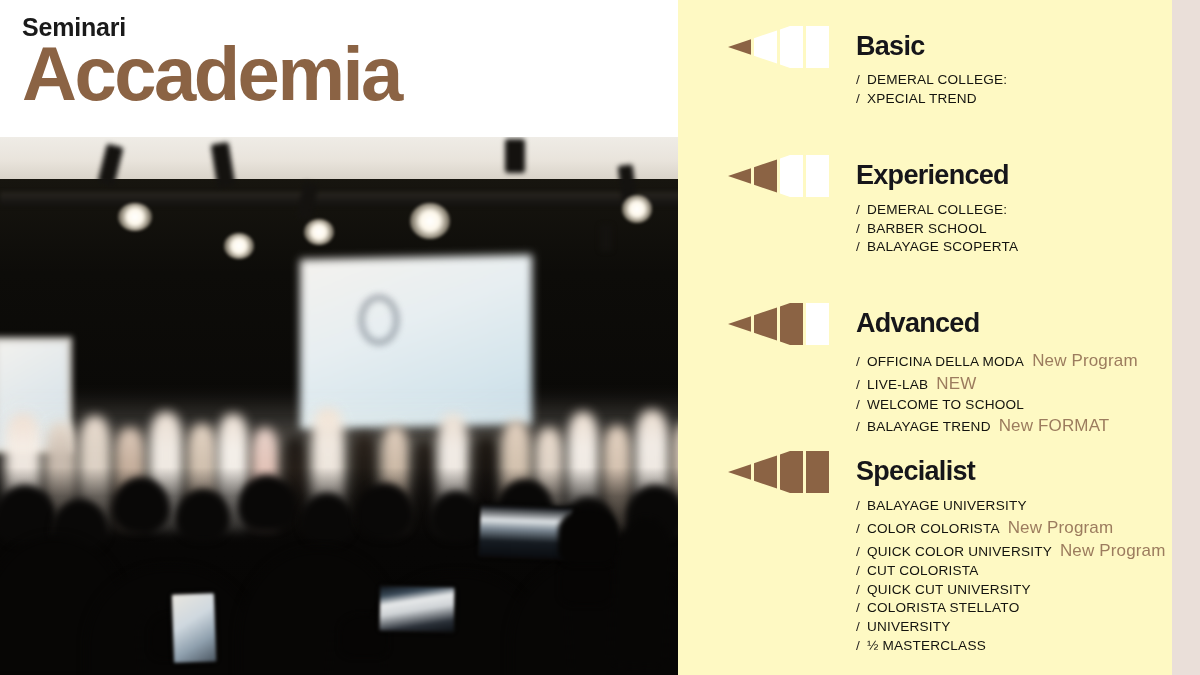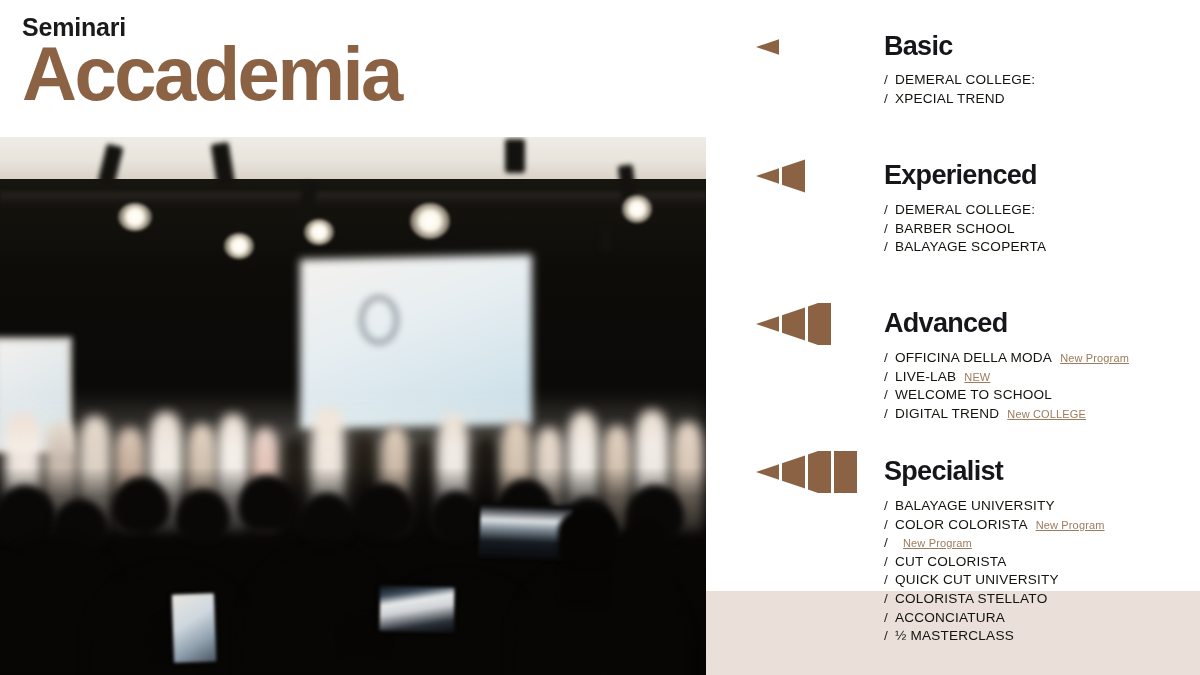--- a/index.html
+++ b/index.html
@@ -135,43 +135,43 @@
   }
   .scr-a { background:linear-gradient(150deg,#e9e6e0 0%,#cfd8df 40%,#8fa0ae 70%,#4a5560 100%); }
   .scr-b { background:linear-gradient(170deg,#10161d 0%,#3a4a58 18%,#e7e9ea 34%,#cfd3d6 52%,#2a3038 80%,#0d1116 100%); }
   .scr-c { background:linear-gradient(180deg,#0a0d11 0%,#dfe3e6 28%,#7d8a95 45%,#161c22 70%,#0a0d11 100%); }
   .hand {
     background:#060504; filter:blur(2.6px); border-radius:45% 45% 30% 30%/40% 40% 25% 25%;
   }
 
   
   #right-panel {
-    position:absolute; left:706px; top:0;
-    width:494px; height:591px;
-    background:#ffffff;
+    position:absolute; left:678px; top:0;
+    width:494px; height:675px;
+    background:#fef9c3;
   }
   .section { position:absolute; left:0; width:494px; }
   .sec-icon { position:absolute; left:50px; }
   .sec-head {
     position:absolute; left:178px;
     font-size:27px; font-weight:700; color:#16161A;
     letter-spacing:-0.7px; line-height:1;
   }
   .sec-list { position:absolute; left:178px; }
   .li {
     display:flex; align-items:baseline;
     font-size:13.6px; font-weight:400; color:#1A1A1A;
     letter-spacing:.2px; line-height:1.37;
     white-space:nowrap;
   }
   .li .slash { color:#2A2724; margin-right:7px; font-weight:400; }
   .li .txt { color:#14140F; }
   .li .cont { color:#14140F; padding-left:19px; }
   .li .badge {
-    color:#9C7C5E; font-size:11px; margin-left:8px; letter-spacing:.15px;text-decoration:underline;
+    color:#9C7C5E; font-size:17px; margin-left:8px; letter-spacing:.15px;
   }
 </style>
 </head>
 <body>
 
 <div id="left-column">
 
   <div id="title-block">
     <div id="eyebrow-title">Seminari</div>
     <div id="main-title">Accademia</div>
@@ -330,22 +330,22 @@
         <span class="slash">/</span>
         <span class="txt">LIVE-LAB</span>
         <span class="badge">NEW</span>
       </div>
       <div class="li">
         <span class="slash">/</span>
         <span class="txt">WELCOME TO SCHOOL</span>
       </div>
       <div class="li">
         <span class="slash">/</span>
-        <span class="txt">DIGITAL TREND</span>
-        <span class="badge">New COLLEGE</span>
+        <span class="txt">BALAYAGE TREND</span>
+        <span class="badge">New FORMAT</span>
       </div>
     </div>
   </div>
 
   <div class="section" style="top:426px;">
     <svg class="sec-icon" width="104" height="42" viewBox="0 0 104 42" style="top:25px;">
       <polygon points="0,21 23,13.2 23,28.8" fill="#8B6344"></polygon>
       <polygon points="26,12.2 49,4.4 49,37.6 26,29.8" fill="#8B6344"></polygon>
       <polygon points="52,3.4 75,-4.4 75,46.4 52,38.6" fill="#8B6344"></polygon>
       <polygon points="78,-5.4 101,-13 101,55 78,47.4" fill="#8B6344"></polygon>
@@ -356,37 +356,38 @@
         <span class="slash">/</span>
         <span class="txt">BALAYAGE UNIVERSITY</span>
       </div>
       <div class="li">
         <span class="slash">/</span>
         <span class="txt">COLOR COLORISTA</span>
         <span class="badge">New Program</span>
       </div>
       <div class="li">
         <span class="slash">/</span>
+        <span class="txt">QUICK COLOR UNIVERSITY</span>
         <span class="badge">New Program</span>
       </div>
       <div class="li">
         <span class="slash">/</span>
         <span class="txt">CUT COLORISTA</span>
       </div>
       <div class="li">
         <span class="slash">/</span>
         <span class="txt">QUICK CUT UNIVERSITY</span>
       </div>
       <div class="li">
         <span class="slash">/</span>
         <span class="txt">COLORISTA STELLATO</span>
       </div>
       <div class="li">
         <span class="slash">/</span>
-        <span class="txt">ACCONCIATURA</span>
+        <span class="txt">UNIVERSITY</span>
       </div>
       <div class="li">
         <span class="slash">/</span>
         <span class="txt">½ MASTERCLASS</span>
       </div>
     </div>
   </div>
 
 </div>
 

